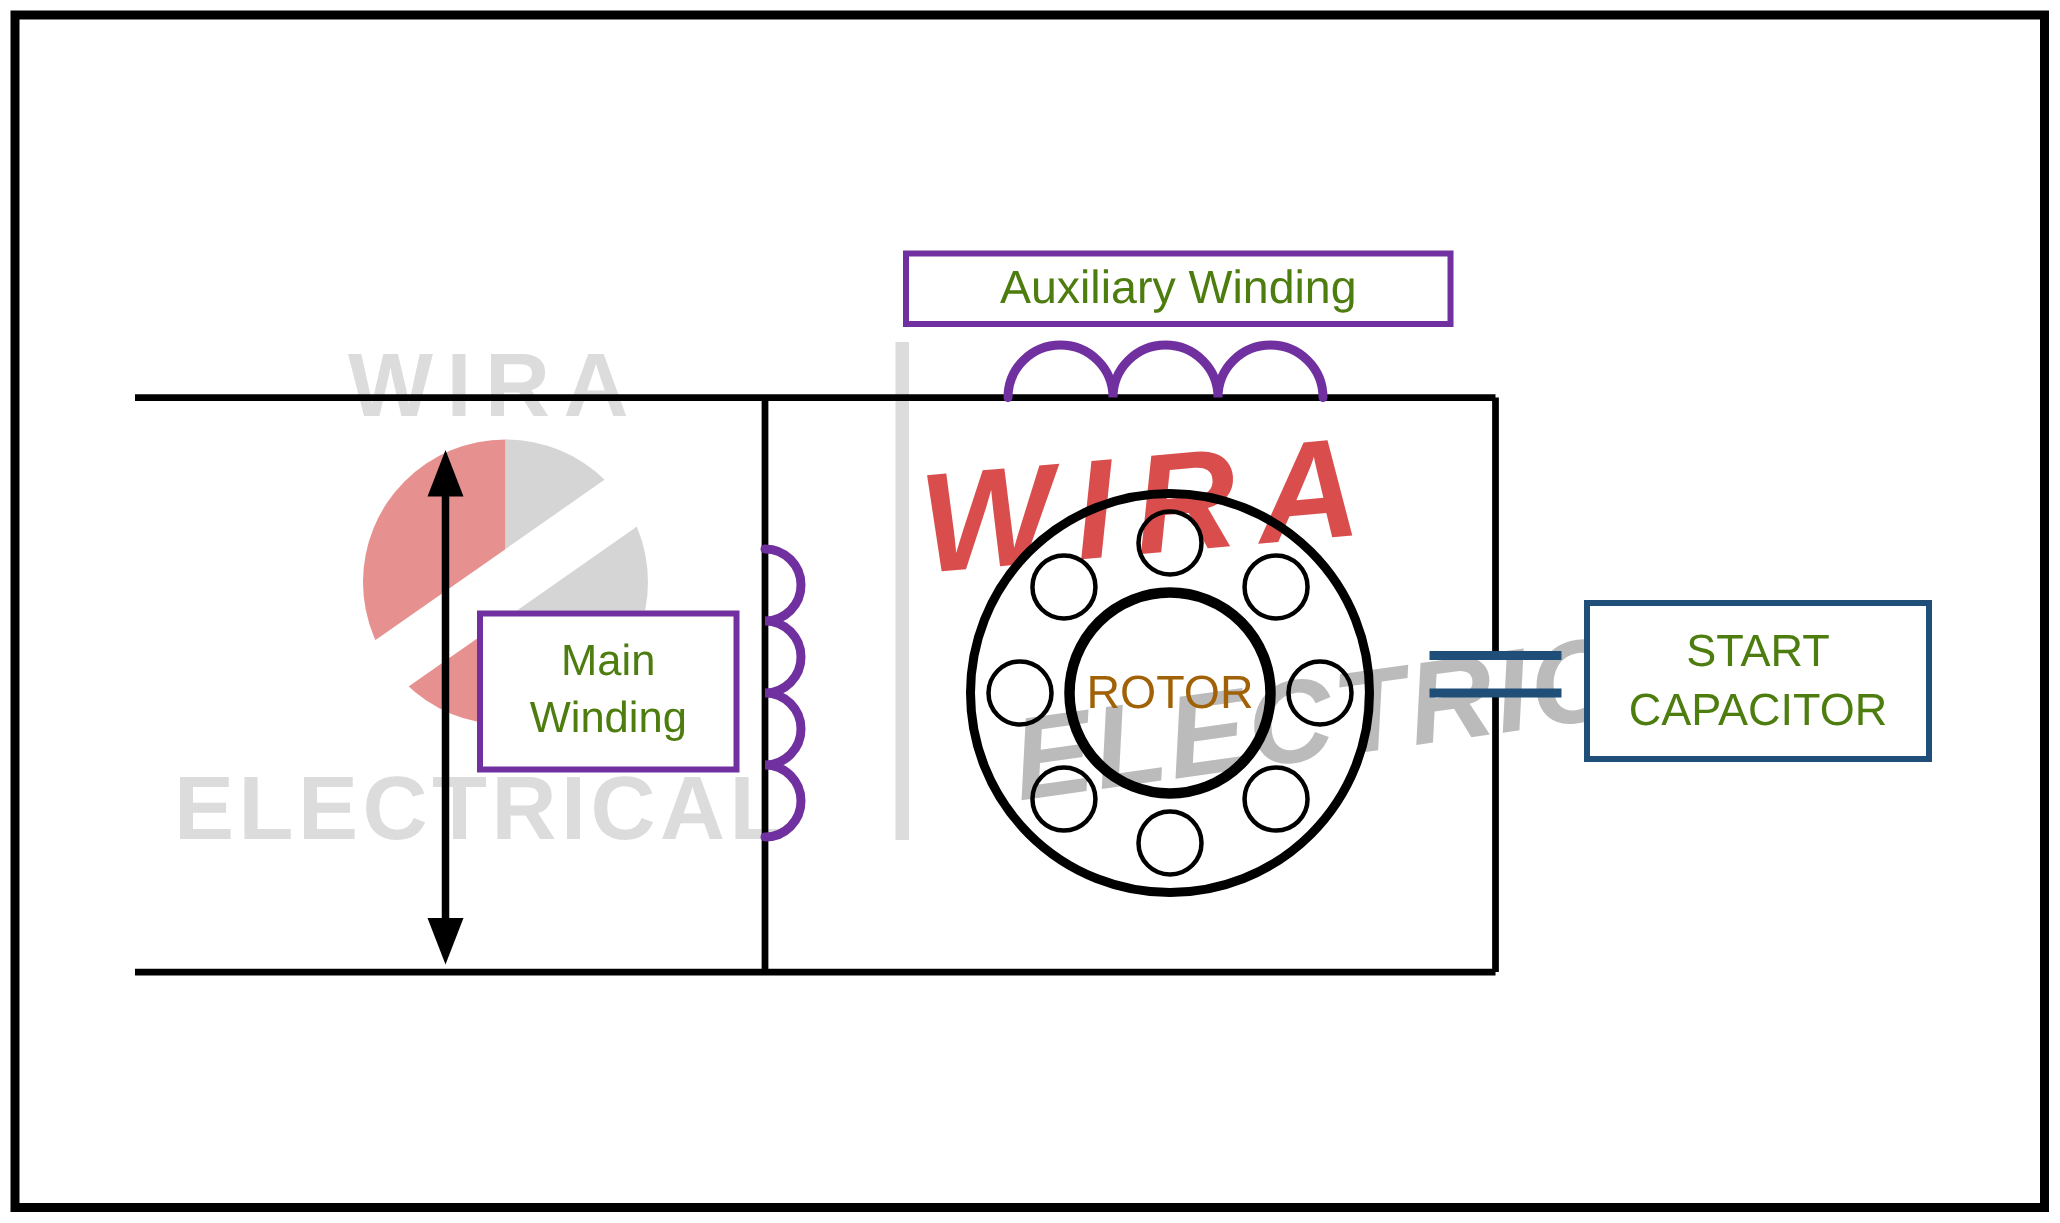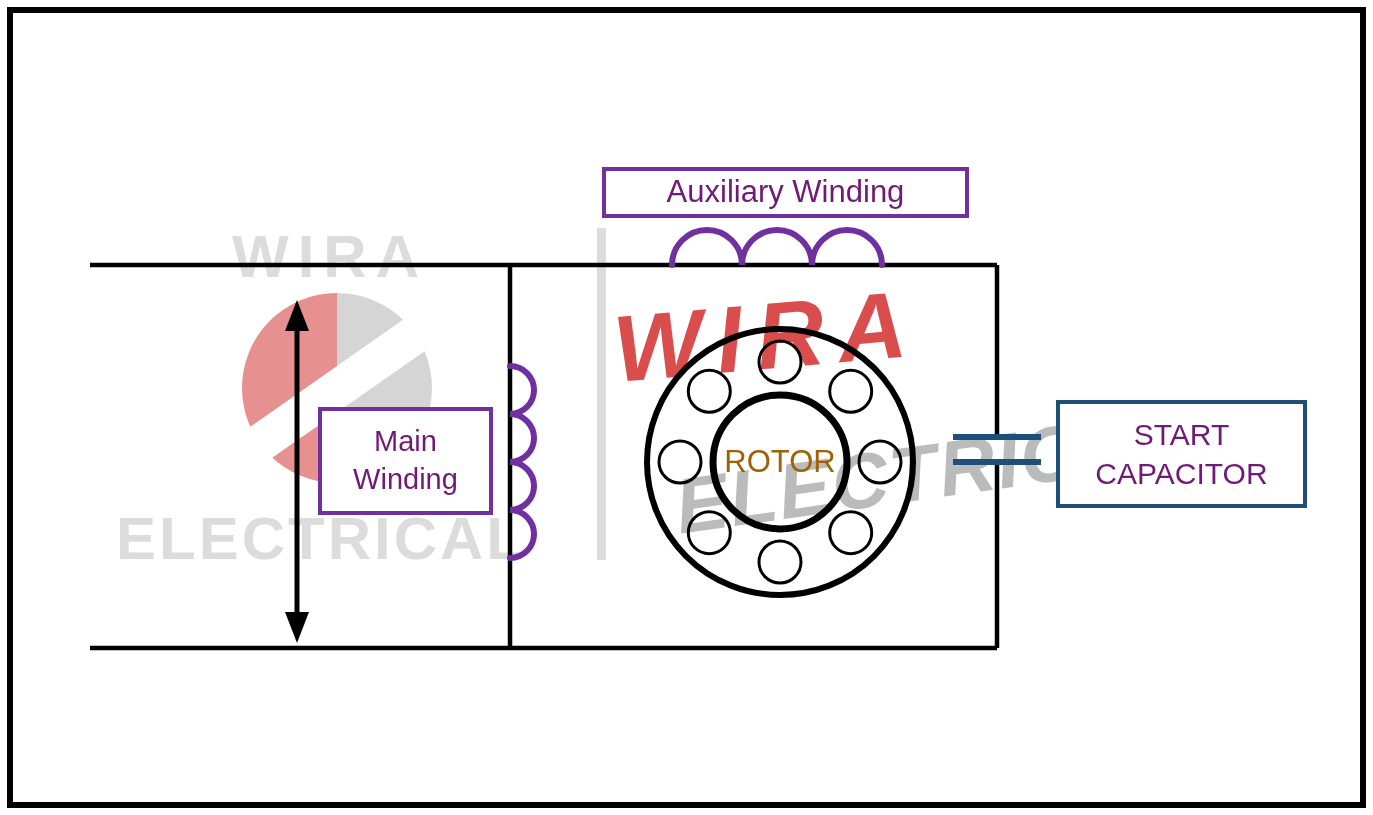--- a/index.html
+++ b/index.html
@@ -77,42 +77,42 @@
   
   .labels-layer { position: absolute; inset: 0; z-index: 2; }
   .box {
     position: absolute;
     background: #fff;
     box-sizing: border-box;
     display: flex;
     align-items: center;
     justify-content: center;
     text-align: center;
-    color: #701a75;
+    color: #4d7c0f;
     line-height: 1.3;
   }
   #power-source-box {
     left: 112px; top: 410px; width: 147px; height: 105px;
     border: 4px solid #000;
     font-size: 29px;
   }
   #main-winding-box {
     left: 318px; top: 407px; width: 175px; height: 108px;
     border: 4px solid var(--winding-accent, #7030A0);
     font-size: 29px;
     padding: 0 22px;
   }
   #aux-winding-box {
     left: 602px; top: 167px; width: 367px; height: 51px;
     border: 4px solid var(--winding-accent, #7030A0);
     font-size: 31px;
     white-space: nowrap;
   }
   #start-capacitor-box {
-    left: 1056px; top: 400px; width: 251px; height: 108px;
+    left: 1056px; top: 400px; width: 232px; height: 108px;
     border: 4px solid var(--capacitor-accent, #1F4E79);
     font-size: 30px;
   }
   #rotor-label {
     position: absolute;
     left: 705px; top: 444px; width: 150px;
     text-align: center;
     font-size: 31px;
     color: #a16207;
   }

